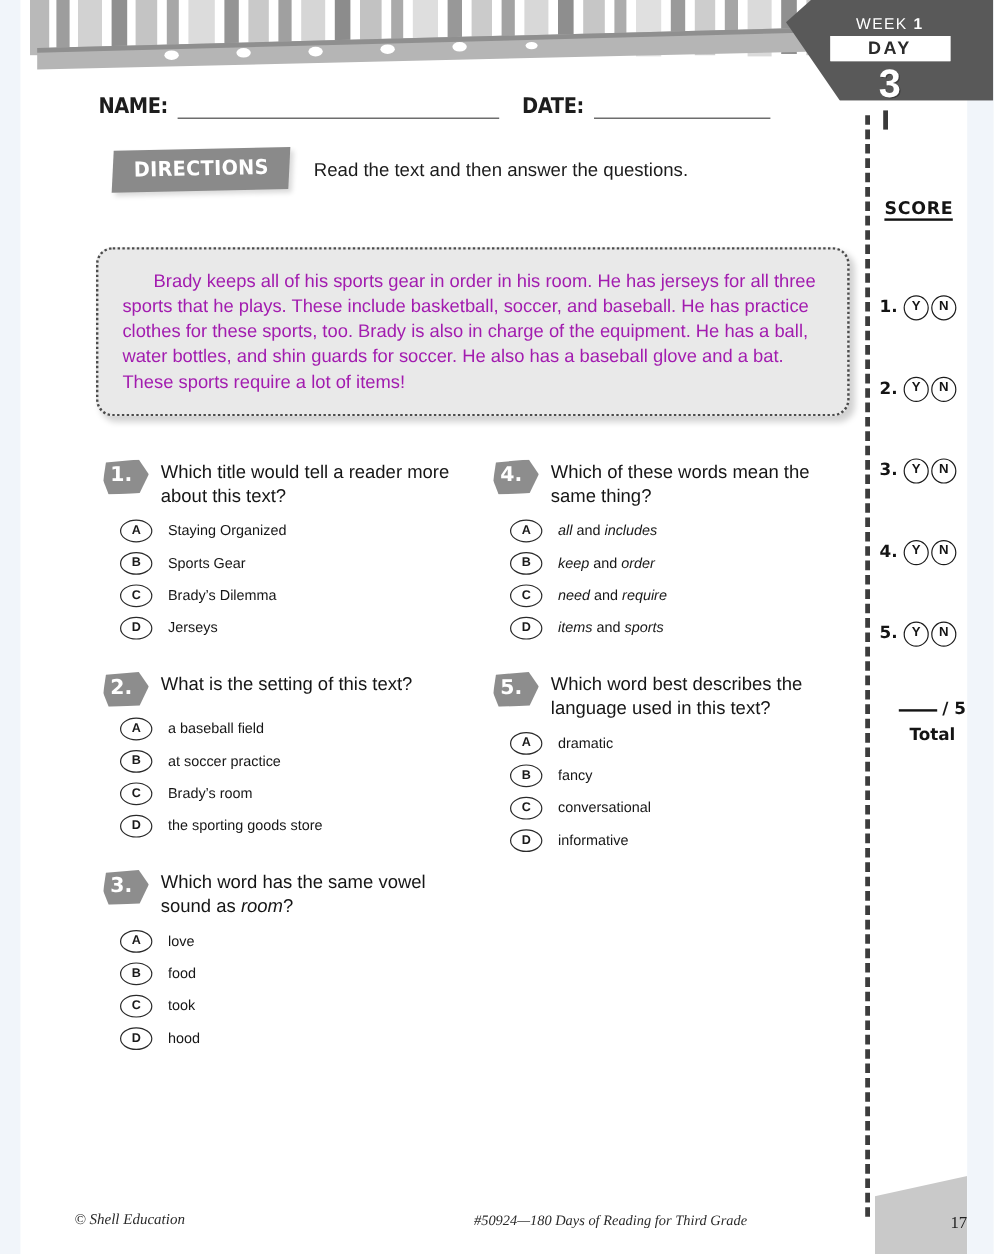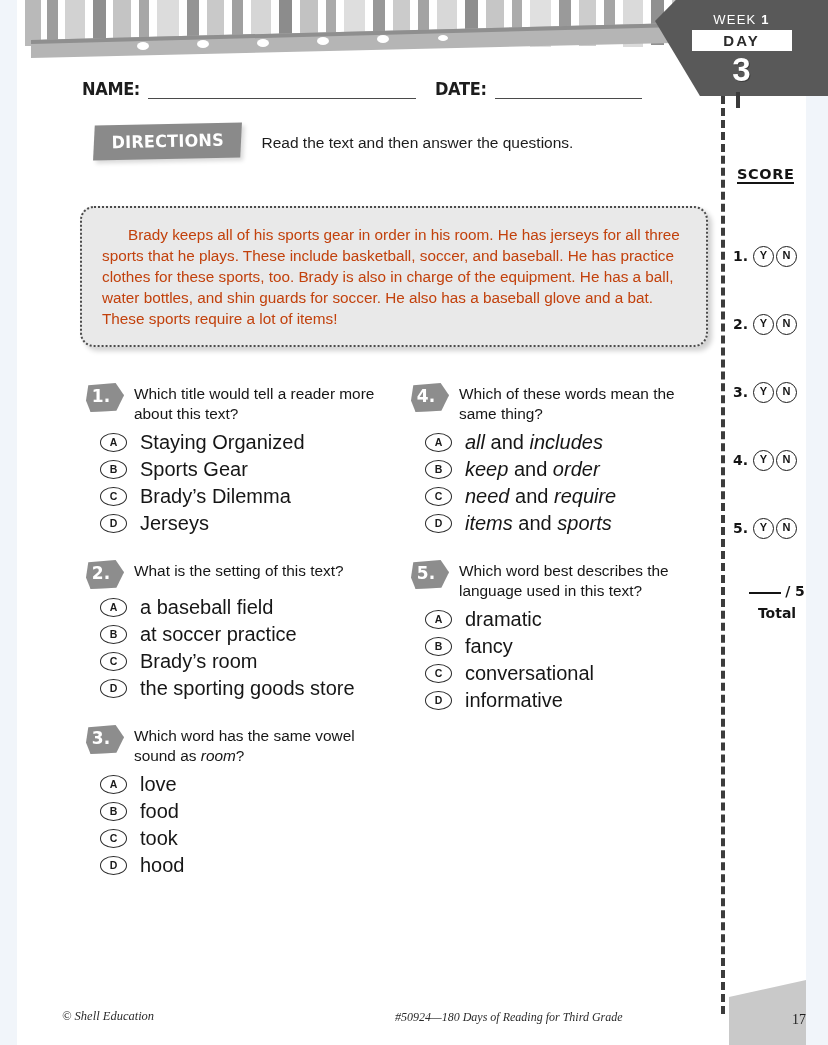--- a/index.html
+++ b/index.html
@@ -40,21 +40,21 @@
     left: 17px; top: 0;
     width: 700px; height: 62px;
     overflow: hidden;
   }
   .top-deco svg { display: block; }
 
   
   .week-banner {
     position: absolute;
     left: 655px; top: 0;
-    width: 173px; height: 96px;
+    width: 173px; height: 84px;
     background: #595959;
     -webkit-clip-path: polygon(12% 0%, 100% 0%, 100% 100%, 26% 100%, 0% 22%);
     clip-path: polygon(12% 0%, 100% 0%, 100% 100%, 26% 100%, 0% 22%);
     color: #ffffff;
     text-align: center;
   }
   .week-line {
     margin-top: 12px;
     font-size: 13px;
     letter-spacing: 1.2px;
@@ -151,21 +151,21 @@
     background: #e9e9e9;
     border: 2.5px dotted #4b4b4b;
     border-radius: 14px;
     padding: 16px 22px 16px 20px;
     box-shadow: 4px 4px 5px rgba(0,0,0,0.18);
   }
   .passage p {
     margin: 0;
     font-size: 15.3px;
     line-height: 21px;
-    color: #c2410c;
+    color: #a21caf;
     text-indent: 26px;
     text-align: left;
   }
 
   
   .qcol {
     position: absolute;
     top: 382px;
     width: 300px;
   }
@@ -224,21 +224,21 @@
     border: 1.5px solid #2a2a2a;
     border-radius: 50%;
     font-size: 10.5px;
     font-weight: 700;
     line-height: 16px;
     text-align: center;
     color: #1a1a1a;
     margin-right: 13px;
   }
   .opt-text {
-    font-size: 20px;
+    font-size: 12px;
     color: #161616;
     line-height: 19px;
   }
   .opt-text em { font-style: italic; }
 
   
   .divider {
     position: absolute;
     left: 721px; top: 96px;
     width: 0;

